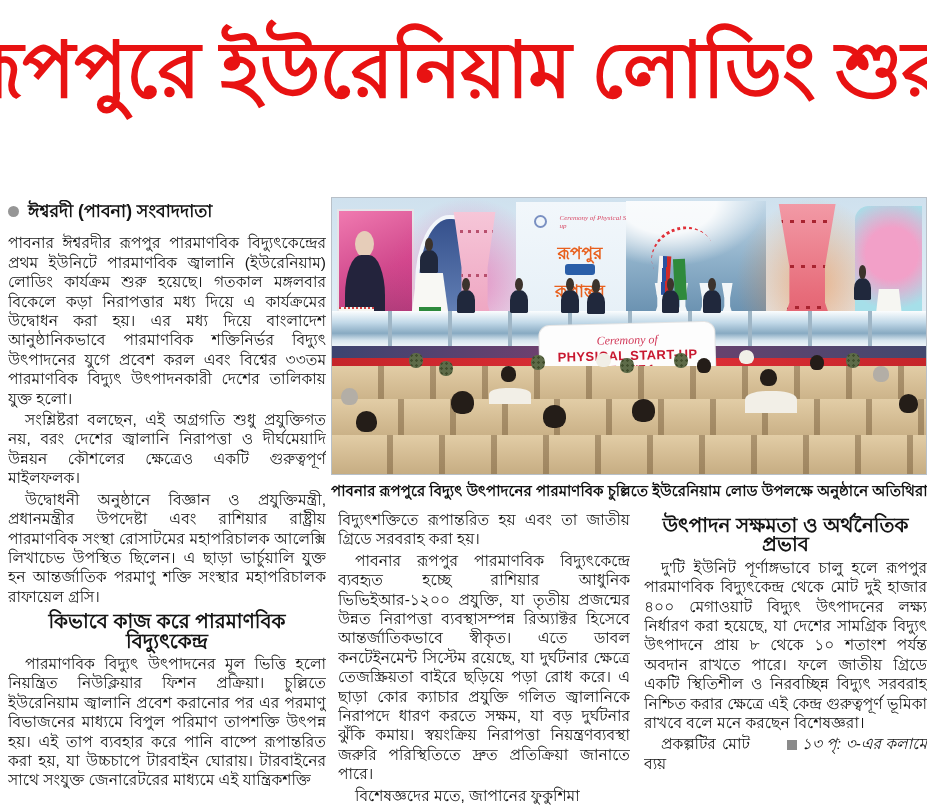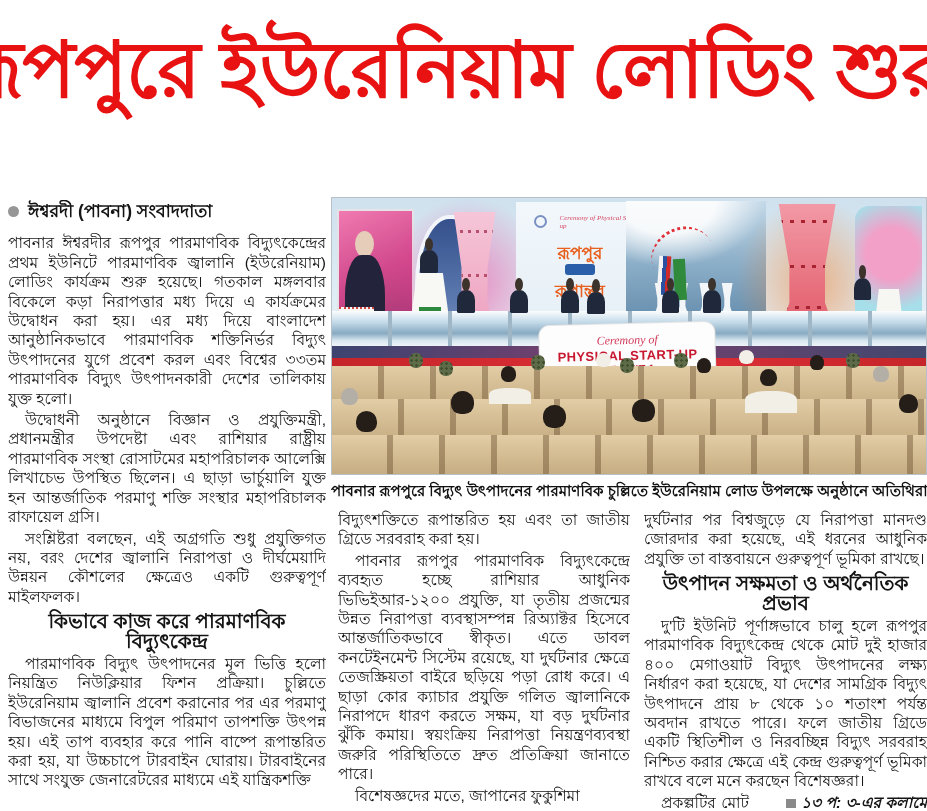--- a/index.html
+++ b/index.html
@@ -30,21 +30,21 @@
   .col p{margin:0 0 2px 0;}
   .col p.indent{text-indent:17px;}
   .col-left{left:8px;top:200px;width:318px;height:608px;overflow:hidden;}
   .col-mid{left:338px;top:510px;width:292px;height:298px;overflow:hidden;}
   .col-right{left:644px;top:510px;width:283px;height:298px;overflow:hidden;}
   .byline{font-size:17.5px;font-weight:700;margin:2px 0 12px 0;display:flex;align-items:center;}
   .byline-dot{display:inline-block;width:11px;height:11px;border-radius:50%;background:#969696;margin-right:9px;flex:0 0 auto;}
   .col-subhead{text-align:center;font-weight:700;font-size:20px;margin:6px 0 3px 0;}
   .cont-line{display:flex;justify-content:space-between;align-items:baseline;margin-top:3px;gap:31px;}
   .cont-line .lead{text-indent:17px;}
-  .jumpwrap{white-space:nowrap;font-weight:700;font-style:italic;}
+  .jumpwrap{white-space:nowrap;font-weight:400;font-style:italic;}
   .jump-sq{display:inline-block;width:10px;height:10px;background:#8a8a8a;margin:0 5px -1px 6px;}
   
   .photo{
     position:absolute;left:331px;top:197px;width:596px;height:278px;overflow:hidden;
     background:linear-gradient(180deg,#cfe1ee 0%,#dcebf4 30%,#e9f2f8 55%,#b9a98c 60%,#cbb894 100%);
     border:1px solid #b8c0c8;
   }
   .photo *{position:absolute;}
   .ph-screen-left{left:.8%;top:4%;width:13%;height:54%;background:linear-gradient(155deg,#f07ab0 0%,#d0488c 45%,#8c2f66 100%);border:2px solid #e4e4e8;}
   .ph-fig-head{left:22%;top:14%;width:26%;height:18%;border-radius:50%;background:#e6cdb9;}
@@ -129,22 +129,22 @@
 
   <div class="headline">রূপপুরে ইউরেনিয়াম লোডিং শুরু</div>
 
 
   <div class="col col-left">
     <div class="byline">
       <span class="byline-dot"></span>
       <span>ঈশ্বরদী (পাবনা) সংবাদদাতা</span>
     </div>
     <p>পাবনার ঈশ্বরদীর রূপপুর পারমাণবিক বিদ্যুৎকেন্দ্রের প্রথম ইউনিটে পারমাণবিক জ্বালানি (ইউরেনিয়াম) লোডিং কার্যক্রম শুরু হয়েছে। গতকাল মঙ্গলবার বিকেলে কড়া নিরাপত্তার মধ্য দিয়ে এ কার্যক্রমের উদ্বোধন করা হয়। এর মধ্য দিয়ে বাংলাদেশ আনুষ্ঠানিকভাবে পারমাণবিক শক্তিনির্ভর বিদ্যুৎ উৎপাদনের যুগে প্রবেশ করল এবং বিশ্বের ৩৩তম পারমাণবিক বিদ্যুৎ উৎপাদনকারী দেশের তালিকায় যুক্ত হলো।</p>
+    <p class="indent">সংশ্লিষ্টরা বলছেন, এই অগ্রগতি শুধু প্রযুক্তিগত নয়, বরং দেশের জ্বালানি নিরাপত্তা ও দীর্ঘমেয়াদি উন্নয়ন কৌশলের ক্ষেত্রেও একটি গুরুত্বপূর্ণ মাইলফলক।</p>
     <p class="indent">উদ্বোধনী অনুষ্ঠানে বিজ্ঞান ও প্রযুক্তিমন্ত্রী, প্রধানমন্ত্রীর উপদেষ্টা এবং রাশিয়ার রাষ্ট্রীয় পারমাণবিক সংস্থা রোসাটমের মহাপরিচালক আলেক্সি লিখাচেভ উপস্থিত ছিলেন। এ ছাড়া ভার্চুয়ালি যুক্ত হন আন্তর্জাতিক পরমাণু শক্তি সংস্থার মহাপরিচালক রাফায়েল গ্রসি।</p>
-    <p class="indent">সংশ্লিষ্টরা বলছেন, এই অগ্রগতি শুধু প্রযুক্তিগত নয়, বরং দেশের জ্বালানি নিরাপত্তা ও দীর্ঘমেয়াদি উন্নয়ন কৌশলের ক্ষেত্রেও একটি গুরুত্বপূর্ণ মাইলফলক।</p>
     <div class="col-subhead">কিভাবে কাজ করে পারমাণবিক বিদ্যুৎকেন্দ্র</div>
     <p class="indent">পারমাণবিক বিদ্যুৎ উৎপাদনের মূল ভিত্তি হলো নিয়ন্ত্রিত নিউক্লিয়ার ফিশন প্রক্রিয়া। চুল্লিতে ইউরেনিয়াম জ্বালানি প্রবেশ করানোর পর এর পরমাণু বিভাজনের মাধ্যমে বিপুল পরিমাণ তাপশক্তি উৎপন্ন হয়। এই তাপ ব্যবহার করে পানি বাষ্পে রূপান্তরিত করা হয়, যা উচ্চচাপে টারবাইন ঘোরায়। টারবাইনের সাথে সংযুক্ত জেনারেটরের মাধ্যমে এই যান্ত্রিকশক্তি</p>
   </div>
 
   <div class="photo">
     <div class="ph-screen-left">
       <span class="ph-fig-head"></span>
       <span class="ph-fig-body"></span>
       <span class="ph-screen-podium">
           <i></i>
@@ -246,21 +246,20 @@
 
   <div class="caption">পাবনার রূপপুরে বিদ্যুৎ উৎপাদনের পারমাণবিক চুল্লিতে ইউরেনিয়াম লোড উপলক্ষে অনুষ্ঠানে অতিথিরা</div>
 
   <div class="col col-mid">
     <p>বিদ্যুৎশক্তিতে রূপান্তরিত হয় এবং তা জাতীয় গ্রিডে সরবরাহ করা হয়।</p>
     <p class="indent">পাবনার রূপপুর পারমাণবিক বিদ্যুৎকেন্দ্রে ব্যবহৃত হচ্ছে রাশিয়ার আধুনিক ভিভিইআর-১২০০ প্রযুক্তি, যা তৃতীয় প্রজন্মের উন্নত নিরাপত্তা ব্যবস্থাসম্পন্ন রিঅ্যাক্টর হিসেবে আন্তর্জাতিকভাবে স্বীকৃত। এতে ডাবল কনটেইনমেন্ট সিস্টেম রয়েছে, যা দুর্ঘটনার ক্ষেত্রে তেজস্ক্রিয়তা বাইরে ছড়িয়ে পড়া রোধ করে। এ ছাড়া কোর ক্যাচার প্রযুক্তি গলিত জ্বালানিকে নিরাপদে ধারণ করতে সক্ষম, যা বড় দুর্ঘটনার ঝুঁকি কমায়। স্বয়ংক্রিয় নিরাপত্তা নিয়ন্ত্রণব্যবস্থা জরুরি পরিস্থিতিতে দ্রুত প্রতিক্রিয়া জানাতে পারে।</p>
     <p class="indent">বিশেষজ্ঞদের মতে, জাপানের ফুকুশিমা</p>
   </div>
 
   <div class="col col-right">
-    <p>দুর্ঘটনার পর বিশ্বজুড়ে যে নিরাপত্তা মানদণ্ড জোরদার করা হয়েছে, এই ধরনের আধুনিক প্রযুক্তি তা বাস্তবায়নে গুরুত্বপূর্ণ ভূমিকা রাখছে।</p>
     <div class="col-subhead">উৎপাদন সক্ষমতা ও অর্থনৈতিক প্রভাব</div>
     <p class="indent">দু'টি ইউনিট পূর্ণাঙ্গভাবে চালু হলে রূপপুর পারমাণবিক বিদ্যুৎকেন্দ্র থেকে মোট দুই হাজার ৪০০ মেগাওয়াট বিদ্যুৎ উৎপাদনের লক্ষ্য নির্ধারণ করা হয়েছে, যা দেশের সামগ্রিক বিদ্যুৎ উৎপাদনে প্রায় ৮ থেকে ১০ শতাংশ পর্যন্ত অবদান রাখতে পারে। ফলে জাতীয় গ্রিডে একটি স্থিতিশীল ও নিরবচ্ছিন্ন বিদ্যুৎ সরবরাহ নিশ্চিত করার ক্ষেত্রে এই কেন্দ্র গুরুত্বপূর্ণ ভূমিকা রাখবে বলে মনে করছেন বিশেষজ্ঞরা।</p>
     <p class="cont-line">
       <span class="lead">প্রকল্পটির মোট ব্যয়</span>
       <span class="jumpwrap"><span class="jump-sq"></span><span>১৩ পৃ: ৩-এর কলামে</span></span>
     </p>
   </div>
 
 </div>
 

